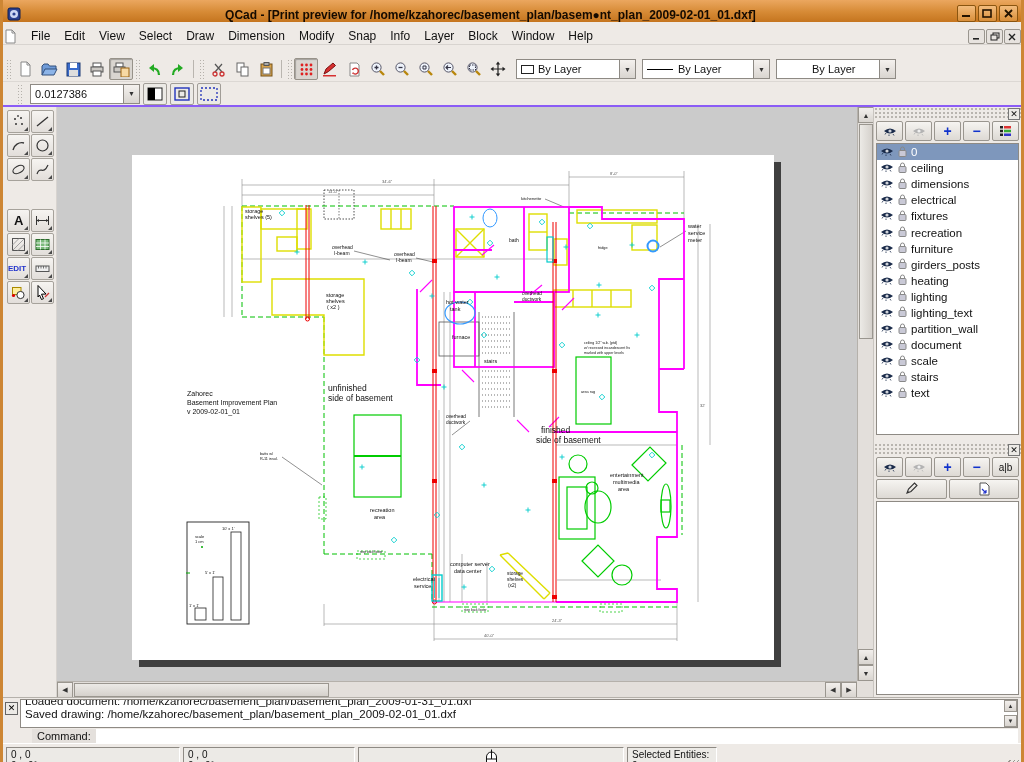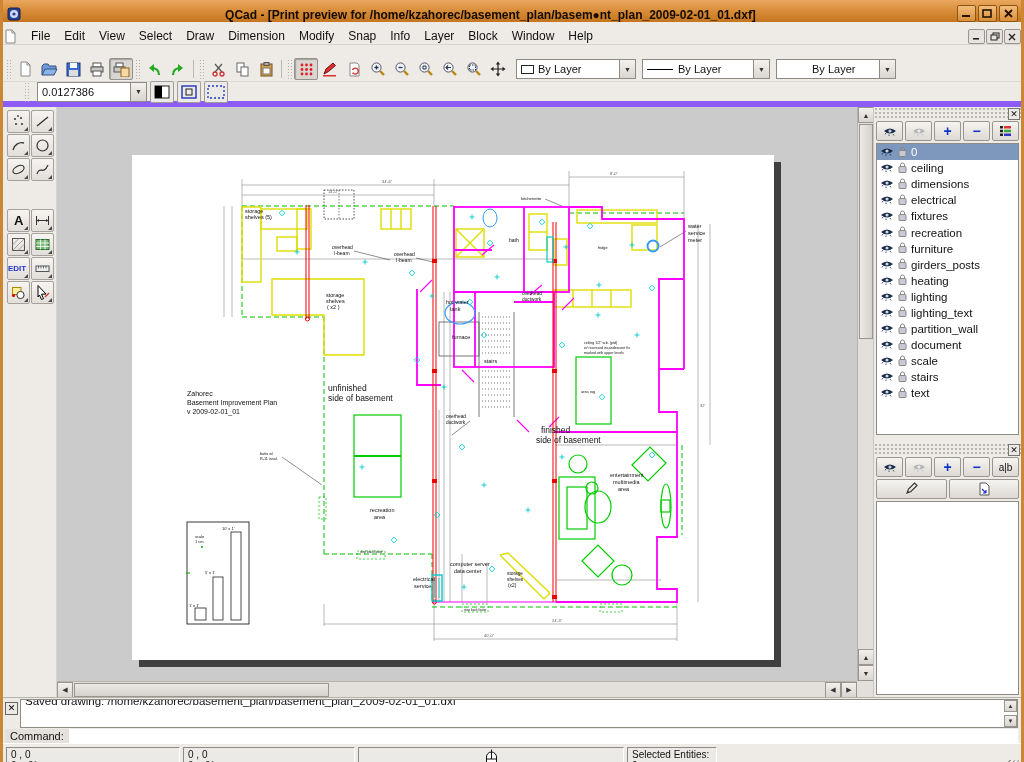--- a/index.html
+++ b/index.html
@@ -18,21 +18,21 @@
   .menubar { height:23px; display:flex; align-items:flex-end; padding:0 0; background:#eeeae6; border-bottom:1px solid #d8d4d0; }
   .menubar .mdi-doc { width:15px; height:15px; margin-right:6px; }
   .menu-item { font-size:12px; color:#111; padding:3px 7px; }
   .menu-item:first-letter { text-decoration:underline; }
   .menubar .spacer { flex:1; }
   .mdi-btn { width:17px; height:15px; margin-left:1px; background:#e7e3df; border:1px solid #9a968f; border-radius:2px; display:flex; align-items:center; justify-content:center; font-size:9px; color:#222; }
 
   
   .tb { display:flex; align-items:center; background:#eeeae6; }
   .tb1 { height:25px; border-bottom:1px solid #dcd8d4; padding-left:1px;margin-top:12px; }
-  .tb2 { height:25px; border-bottom:6px solid #8b5cf6; padding-left:19px; }
+  .tb2 { height:25px; border-bottom:2px solid #8b5cf6; padding-left:12px; }
   .grip { width:5px; height:20px; margin:0 2px; background-image:radial-gradient(#b5b1ab 28%, transparent 30%); background-size:3px 3px; }
   .tbtn { width:24px; height:22px; border:1px solid transparent; border-radius:2px; display:flex; align-items:center; justify-content:center; }
   .tbtn.active { background:#d9d5d0; border:1px solid #979289; box-shadow:inset 1px 1px 1px rgba(0,0,0,.25); }
   .tsep { width:1px; height:18px; background:#b9b5af; margin:0 3px; }
   .combo { display:flex; align-items:center; height:20px; background:#fff; border:1px solid #8e8a84; margin-left:6px; }
   .combo .cbody { display:flex; align-items:center; padding:0 4px; font-size:11px; color:#111; height:100%; }
   .combo .arrow { width:16px; height:100%; background:linear-gradient(180deg,#f4f1ee,#d9d5d0); border-left:1px solid #8e8a84; display:flex; align-items:center; justify-content:center; font-size:7px; color:#333; }
   .swatch-color { width:13px; height:9px; background:#fff; border:1px solid #222; margin-right:4px; }
   .swatch-line { width:26px; height:1px; background:#000; margin-right:5px; }
   .swatch-width { width:26px; height:9px; background:#fff; margin-right:5px; }
@@ -78,21 +78,21 @@
 
   
   .cmdarea { position:relative; height:46px; background:#eeeae6; border-top:1px solid #b5b1ab; }
   .cmd-close { position:absolute; left:2px; top:4px; width:13px; height:13px; border:1px solid #666; background:#eceae6; font-size:9px; line-height:11px; text-align:center; }
   .history { position:absolute; left:17px; top:1px; right:3px; height:29px; background:#fff; border:1px solid #8e8a84; overflow:hidden; }
   .history .hline { font-size:11.5px; color:#111; line-height:13px; padding-left:4px; white-space:nowrap; }
   .history .hinner { margin-top:-5px; }
   .harrows { position:absolute; right:4px; top:2px; width:13px; height:27px; display:flex; flex-direction:column; justify-content:space-between; }
   .harrow { height:12px; background:linear-gradient(180deg,#f2efec,#d9d5d0); border:1px solid #9a968f; font-size:6px; text-align:center; line-height:10px; color:#333; }
   .cmdrow { position:absolute; left:2px; right:3px; top:31px; height:14px; display:flex; }
-  .cmdlabel { background:#e4e0dc; font-size:11px; color:#111; padding:0 5px; line-height:14px; }
+  .cmdlabel { background:#e4e0dc; font-size:11px; color:#111; padding:0 5px; line-height:14px;margin-left:27px; }
   .cmdinput { flex:1; background:#fff; border:none; outline:none; font-size:11px; font-family:"Liberation Sans",sans-serif; }
 
   
   .statusbar { position:relative; height:31px; background:#eeeae6; border-top:1px solid #fff;padding-left:24px; }
   .spanel { position:absolute; top:3px; height:25px; border:1px solid; border-color:#8e8a84 #fff #fff #8e8a84; background:#eceae6; font-size:10px; color:#111; padding:1px 4px; line-height:11px; }
   .resize-grip { position:absolute; right:1px; bottom:1px; width:13px; height:13px; background:repeating-linear-gradient(135deg, transparent 0 2px, #9a968f 2px 3px); }
 
   text { font-family:"Liberation Sans", sans-serif; }
 </style>
 </head>
@@ -1003,20 +1003,21 @@
         </div>
         <div class="playerlist"></div>
       </div>
     </div>
   </div>
 
   <div class="cmdarea">
     <div class="cmd-close">✕</div>
     <div class="history">
       <div class="hinner">
+        <div class="hline">Loaded document: /home/kzahorec/basement_plan/basement_plan_2009-01-31_01.dxf</div>
         <div class="hline">Saved drawing: /home/kzahorec/basement_plan/basement_plan_2009-02-01_01.dxf</div>
       </div>
     </div>
     <div class="harrows">
       <div class="harrow">▲</div>
       <div class="harrow">▼</div>
     </div>
     <div class="cmdrow">
       <span class="cmdlabel">Command:</span>
       <input class="cmdinput" value="" style="">

